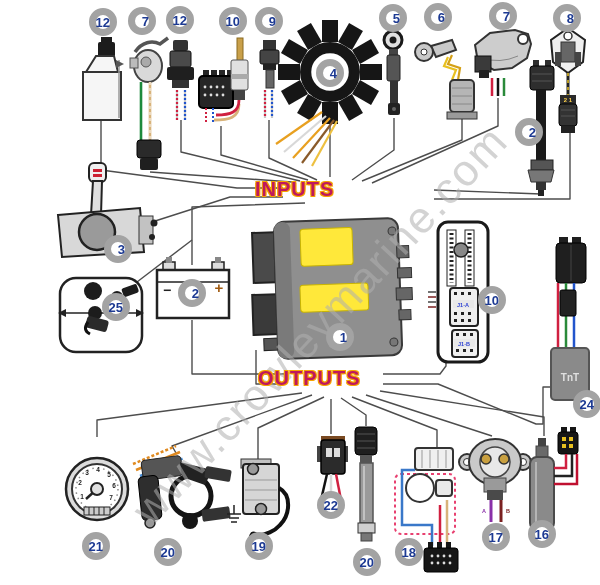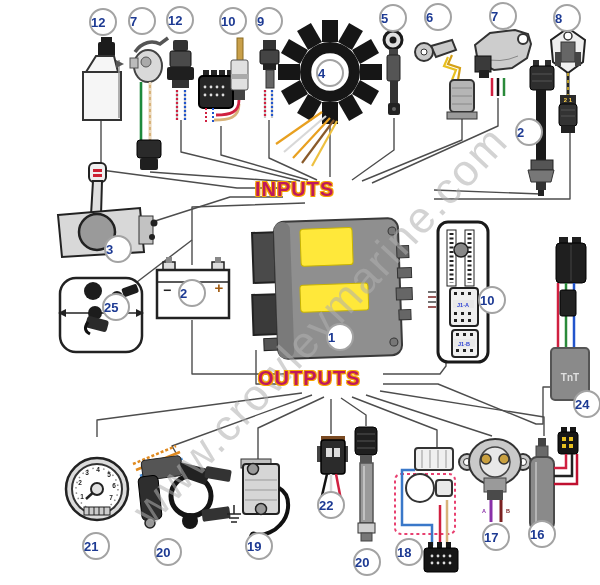--- a/index.html
+++ b/index.html
@@ -10,22 +10,22 @@
   .watermark{position:absolute;left:5px;top:300px;width:630px;text-align:center;
     transform:rotate(-47deg);transform-origin:center;
     font-size:44px;letter-spacing:2px;color:#b0b0b0;opacity:.55;white-space:nowrap;
     pointer-events:none;z-index:5;}
   .section-label{position:absolute;z-index:6;font-weight:bold;font-size:20px;
     letter-spacing:1px;color:#be185d;text-align:left;
     text-shadow:1px 1px 0 #f6a400,-1px -1px 0 #f6a400,1px -1px 0 #f6a400,-1px 1px 0 #f6a400;}
   #lbl-inputs{left:255px;top:178px;width:150px;}
   #lbl-outputs{left:258px;top:367px;width:152px;}
   .callout{position:absolute;z-index:7;width:28px;height:28px;border-radius:50%;
-    background:#fff;border:2px solid #a3a3a3;box-sizing:border-box;
-    display:flex;align-items:center;justify-content:flex-start;
+    background:#fff;border:7px solid #a3a3a3;box-sizing:border-box;
+    display:flex;align-items:center;justify-content:flex-end;
     color:#1d3a93;font-weight:bold;font-size:13px;line-height:1;cursor:pointer;}
 </style>
 </head>
 <body>
 
 <div id="stage">
 
 <svg width="600" height="585" viewBox="0 0 600 585">
 
   <g stroke="#4d4d4d" stroke-width="1.4" fill="none" stroke-linejoin="round">

